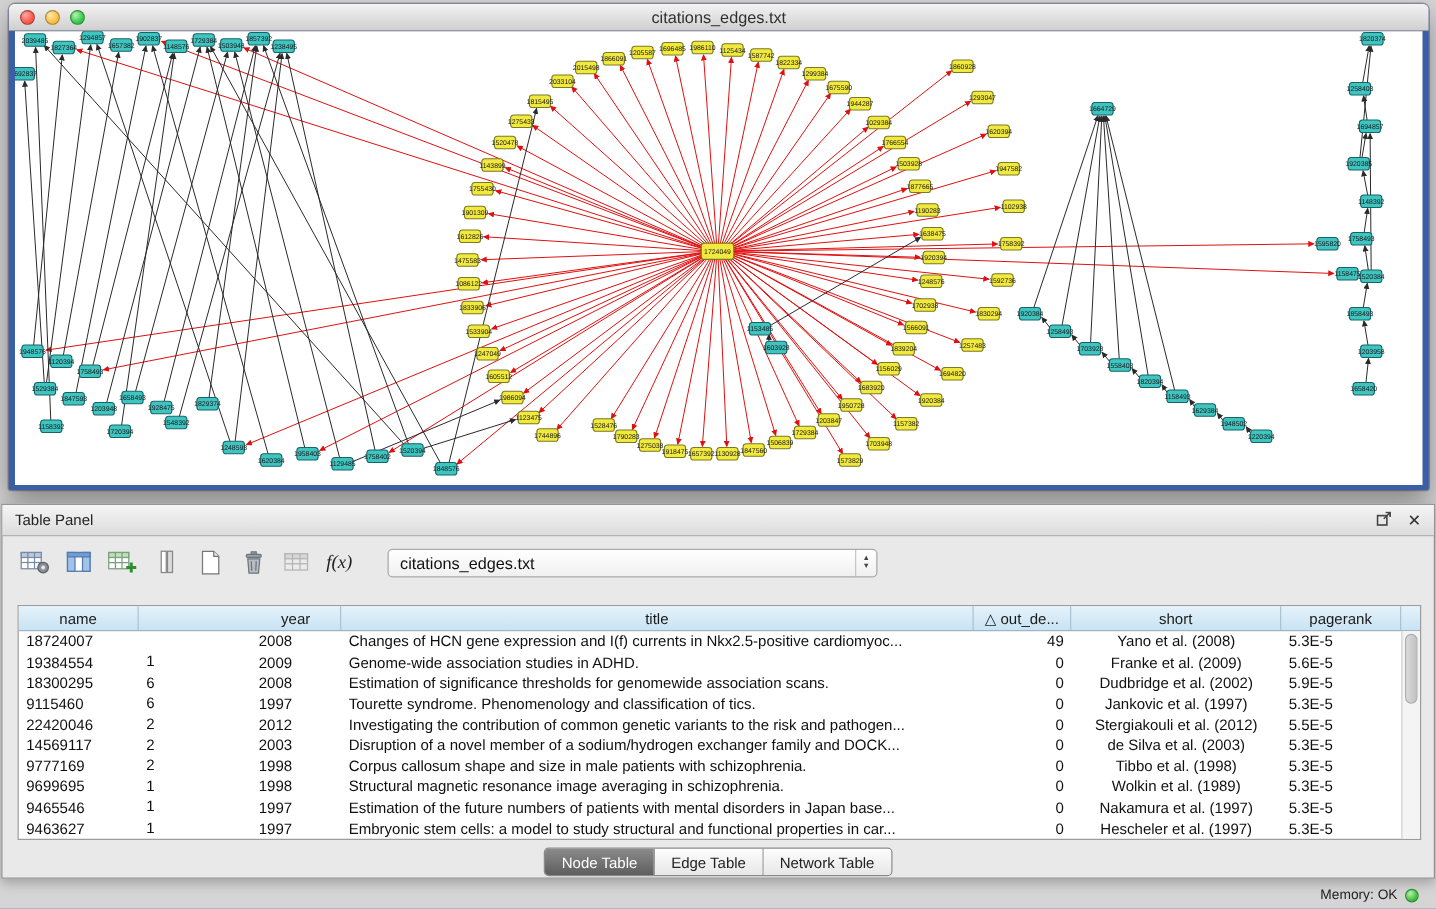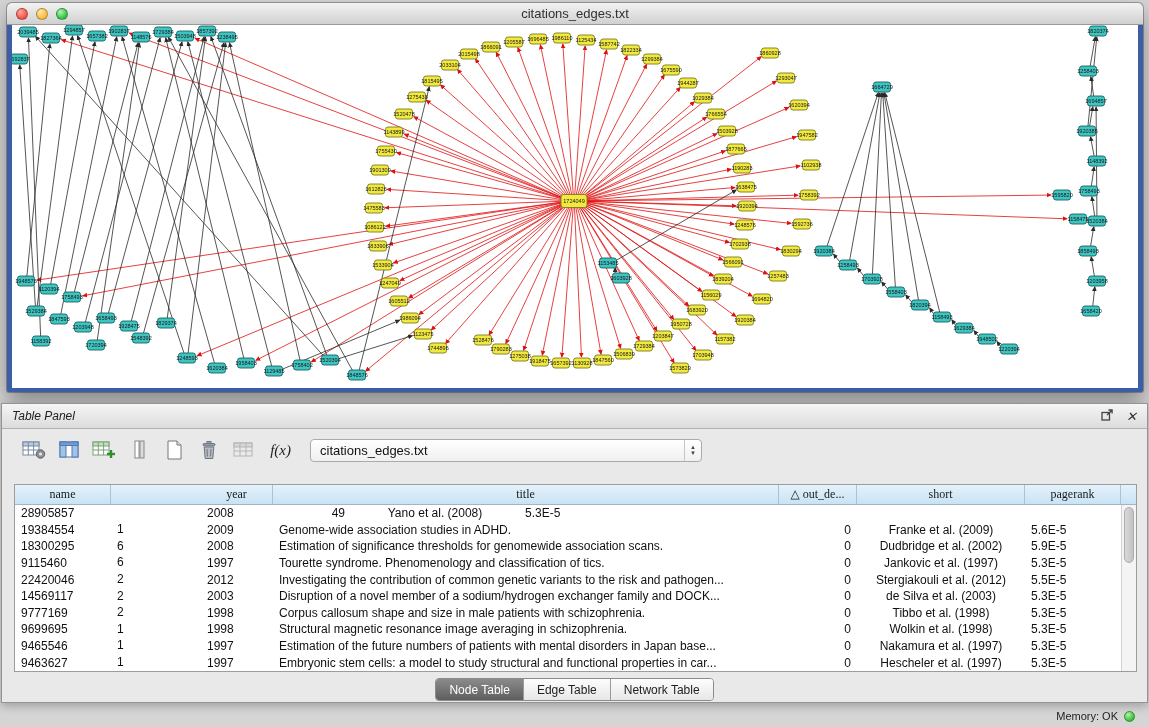--- a/index.html
+++ b/index.html
@@ -34,32 +34,32 @@
 
   
   .table-panel {
     position:absolute; left:1px; top:403px; width:1147px; height:300px;
     background:#e9e9e9; border:1px solid #949494;
     box-shadow:0 3px 9px rgba(0,0,0,.25);
   }
   .tp-titlebar {
     height:20px; background:linear-gradient(#f5f5f5,#dcdcdc);
     border-bottom:1px solid #b2b2b2;
-    display:flex; align-items:center; padding:12px 10px; font-size:12px; color:#222;font-style:italic;
+    display:flex; align-items:center; padding:12px 10px; font-size:12px; color:#222;
   }
   .tp-title { flex:0 0 auto; }
   .tp-spacer { flex:1; }
   .tp-win-icons { display:flex; align-items:center; gap:12px; }
   .close-x { font-size:13px; color:#333; line-height:1; cursor:default; }
 
   .tp-toolbar {
     position:absolute; left:14px; top:30px; height:32px;
     display:flex; align-items:center; gap:5px;
   }
-  .tbtn { width:30px; height:28px; display:flex; align-items:center; justify-content:flex-end; border-radius:3px; }
+  .tbtn { width:30px; height:28px; display:flex; align-items:center; justify-content:flex-start; border-radius:3px; }
   .fx-text { font-style:italic; font-family:"Liberation Serif", serif; font-size:15px; color:#222; }
 
   .combo {
     margin-left:14px; width:392px; height:23px;
     background:linear-gradient(#ffffff,#f0f0f0);
     border:1px solid #ababab; border-radius:4px;
     display:flex; align-items:center; font-size:13px; color:#111;
     padding-left:9px; position:relative;
   }
   .combo .stepper {
@@ -69,21 +69,20 @@
   }
 
   .tp-table {
     position:absolute; left:12px; top:80px; width:1123px; height:188px;
     background:#fff; border:1px solid #9c9c9c; display:flex; flex-direction:column;
   }
   .thead {
     display:flex; height:20px; flex:none;
     background:linear-gradient(#e4f2fb,#c9e3f3);
     border-bottom:1px solid #9fb6c6;
-    font-family:Liberation Serif, serif;
   }
   .th {
     font-size:12px; color:#1a1a1a; display:flex; align-items:center; justify-content:center;
     border-right:1px solid #aac3d3; overflow:hidden; white-space:nowrap;
   }
   .tbody { flex:1; position:relative; overflow:hidden; }
   .tr { display:flex; height:16.6px; align-items:center; }
   .td { font-size:12px; color:#101010; padding:0 6px; white-space:nowrap; overflow:hidden; }
   .th.c0,.td.c0 { width:96px; }
   .th.c1,.td.c1 { width:90px;margin-top:32px; }
@@ -858,23 +857,24 @@
         <div class="th c2">year</div>
         <div class="th c3">title</div>
         <div class="th c4">△ out_de...</div>
         <div class="th c5">short</div>
         <div class="th c6">pagerank</div>
         <div class="th fill"></div>
       </div>
     <div class="tbody">
       <div id="tbody-rows">
           <div class="tr">
-            <div class="td c0">28905857</div>
+            <div class="td c0">18724007</div>
             <div class="td c1">1</div>
             <div class="td c2">2008</div>
+            <div class="td c3">Changes of HCN gene expression and I(f) currents in Nkx2.5-positive cardiomyoc...</div>
             <div class="td c4">49</div>
             <div class="td c5">Yano et al. (2008)</div>
             <div class="td c6">5.3E-5</div>
           </div>
           <div class="tr">
             <div class="td c0">19384554</div>
             <div class="td c1">6</div>
             <div class="td c2">2009</div>
             <div class="td c3">Genome-wide association studies in ADHD.</div>
             <div class="td c4">0</div>
@@ -925,21 +925,21 @@
             <div class="td c4">0</div>
             <div class="td c5">Tibbo et al. (1998)</div>
             <div class="td c6">5.3E-5</div>
           </div>
           <div class="tr">
             <div class="td c0">9699695</div>
             <div class="td c1">1</div>
             <div class="td c2">1998</div>
             <div class="td c3">Structural magnetic resonance image averaging in schizophrenia.</div>
             <div class="td c4">0</div>
-            <div class="td c5">Wolkin et al. (1998)</div>
+            <div class="td c5">Wolkin et al. (1989)</div>
             <div class="td c6">5.3E-5</div>
           </div>
           <div class="tr">
             <div class="td c0">9465546</div>
             <div class="td c1">1</div>
             <div class="td c2">1997</div>
             <div class="td c3">Estimation of the future numbers of patients with mental disorders in Japan base...</div>
             <div class="td c4">0</div>
             <div class="td c5">Nakamura et al. (1997)</div>
             <div class="td c6">5.3E-5</div>

